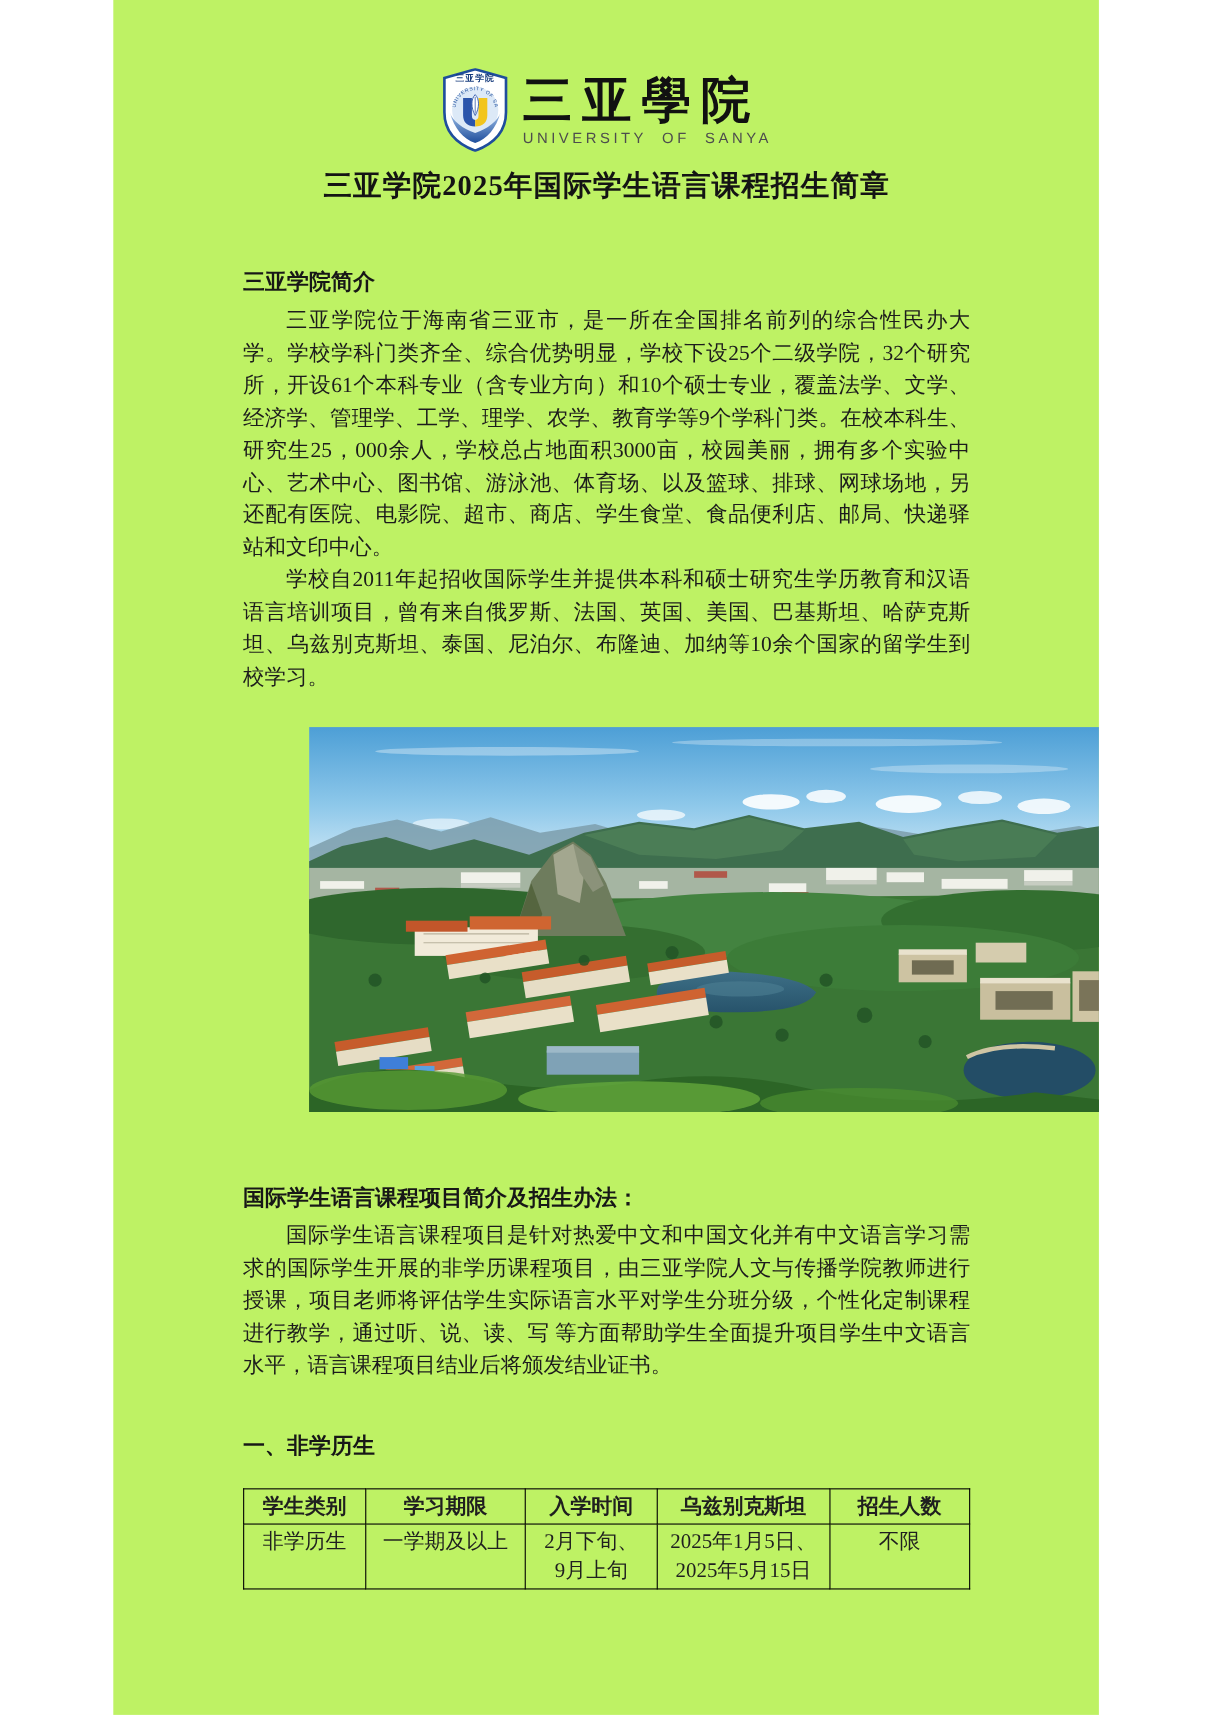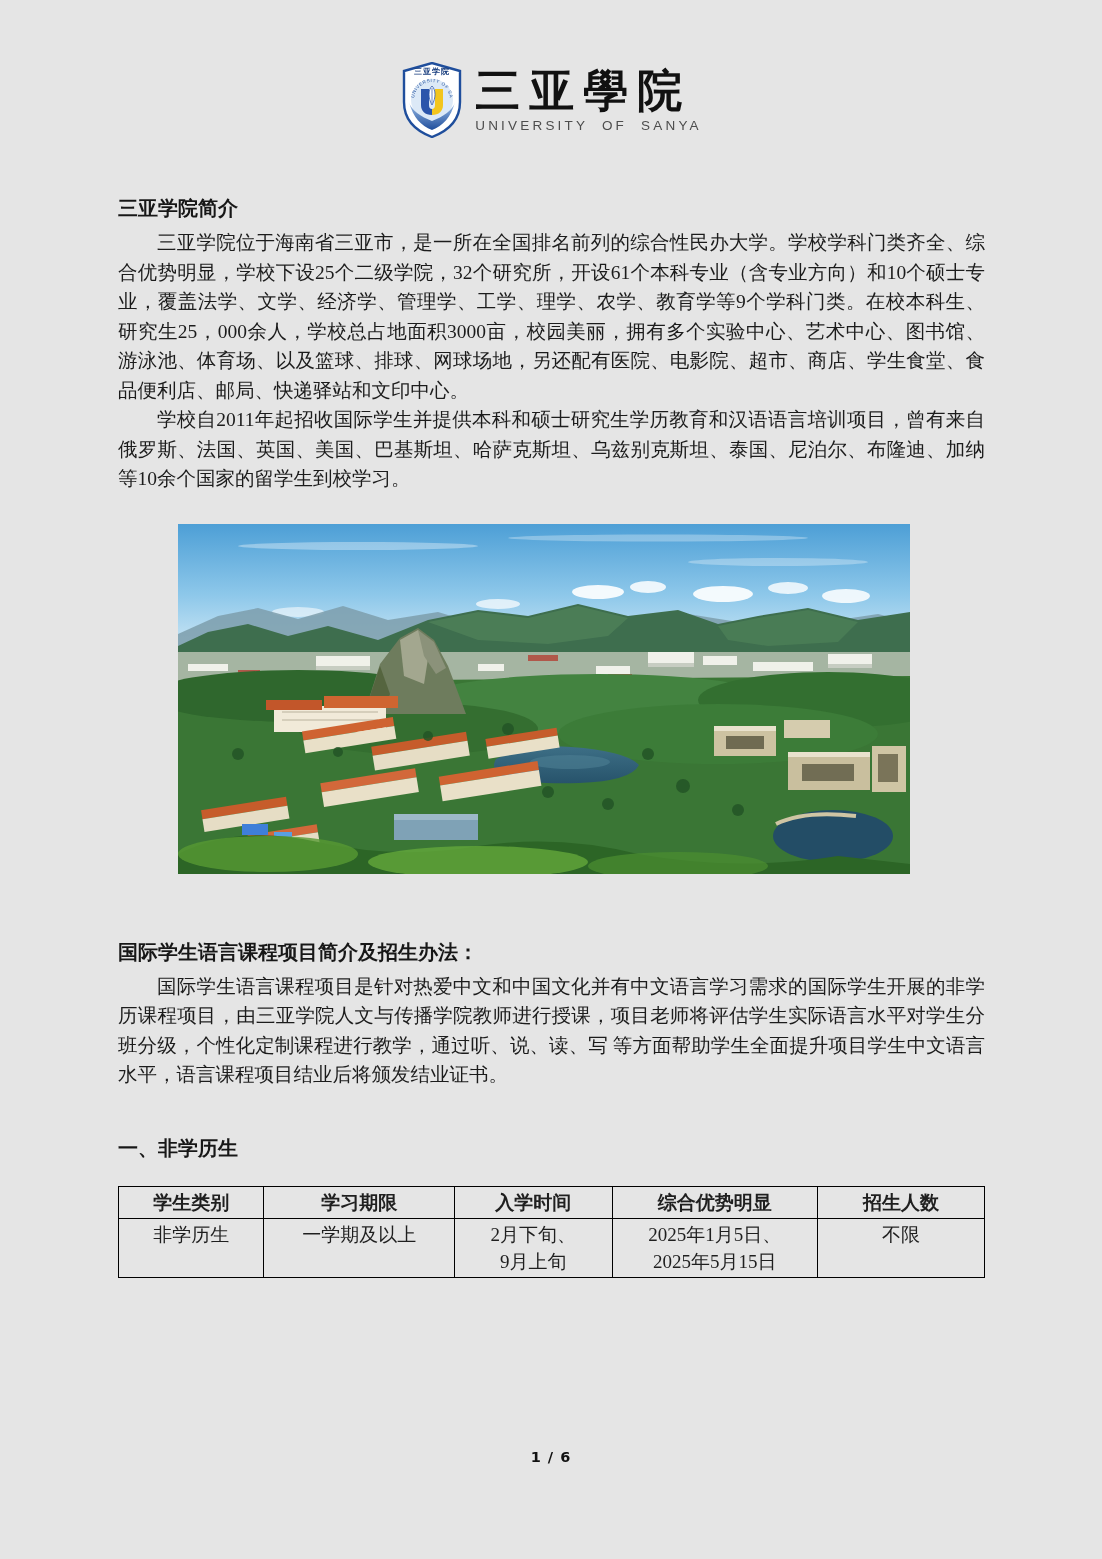--- a/index.html
+++ b/index.html
@@ -1,22 +1,22 @@
 <!DOCTYPE html>
 <html lang="zh"><head>
 <meta charset="utf-8">
 <style>
   * { margin: 0; padding: 0; box-sizing: border-box; }
   html, body { background: #ffffff; }
   .page {
     position: relative;
-    width: 1102px;
+    width: 896px;
     height: 1559px;
     margin: 0 auto;
-    background: #e5e5e5;
+    background: #bef264;
     font-family: "Liberation Serif", "DejaVu Serif", serif;
     color: #1f1f1f;
     padding: 0 117px 0 118px;
     overflow: hidden;
   }
   
   .logo-block {
     padding-top: 62px;
     display: flex;
     justify-content: center;
@@ -144,20 +144,21 @@
 
       <path d="M31 24 c4 4 4 12 0 19 c-4 -7 -4 -15 0 -19 Z" fill="#ffffff" stroke="#2b55ab" stroke-width="0.8"></path>
       <path d="M31 26 v15" stroke="#2b55ab" stroke-width="0.7"></path>
     </svg>
     <div class="logo-text-col">
       <div class="logo-calligraphy">三亚學院</div>
       <div class="logo-english">UNIVERSITY OF SANYA</div>
     </div>
   </div>
 
+  <div class="doc-title">三亚学院2025年国际学生语言课程招生简章</div>
 
   <div class="sec-heading h-intro">三亚学院简介</div>
   <p class="para">三亚学院位于海南省三亚市，是一所在全国排名前列的综合性民办大学。学校学科门类齐全、综合优势明显，学校下设25个二级学院，32个研究所，开设61个本科专业（含专业方向）和10个硕士专业，覆盖法学、文学、经济学、管理学、工学、理学、农学、教育学等9个学科门类。在校本科生、研究生25，000余人，学校总占地面积3000亩，校园美丽，拥有多个实验中心、艺术中心、图书馆、游泳池、体育场、以及篮球、排球、网球场地，另还配有医院、电影院、超市、商店、学生食堂、食品便利店、邮局、快递驿站和文印中心。</p>
   <p class="para">学校自2011年起招收国际学生并提供本科和硕士研究生学历教育和汉语语言培训项目，曾有来自俄罗斯、法国、英国、美国、巴基斯坦、哈萨克斯坦、乌兹别克斯坦、泰国、尼泊尔、布隆迪、加纳等10余个国家的留学生到校学习。</p>
 
   <div class="photo-wrap">
     <svg viewBox="0 0 732 350" preserveAspectRatio="none" aria-hidden="true">
       <defs>
         <linearGradient id="sky" x1="0" y1="0" x2="0" y2="1">
           <stop offset="0" stop-color="#4d9fd6"></stop>
@@ -305,33 +306,32 @@
         <col style="width:22%">
         <col style="width:18.2%">
         <col style="width:23.7%">
         <col style="width:19.3%">
     </colgroup>
     <thead>
       <tr>
         <th>学生类别</th>
         <th>学习期限</th>
         <th>入学时间</th>
-        <th>综合优势明显</th>
+        <th>乌兹别克斯坦</th>
         <th>招生人数</th>
       </tr>
     </thead>
     <tbody>
       <tr>
         <td>非学历生</td>
         <td>一学期及以上</td>
         <td>2月下旬、
 9月上旬</td>
         <td>2025年1月5日、
 2025年5月15日</td>
         <td>不限</td>
       </tr>
     </tbody>
   </table>
 
 
-  <div class="page-footer">1 / 6</div>
 
 </div>
 
 </body></html>

